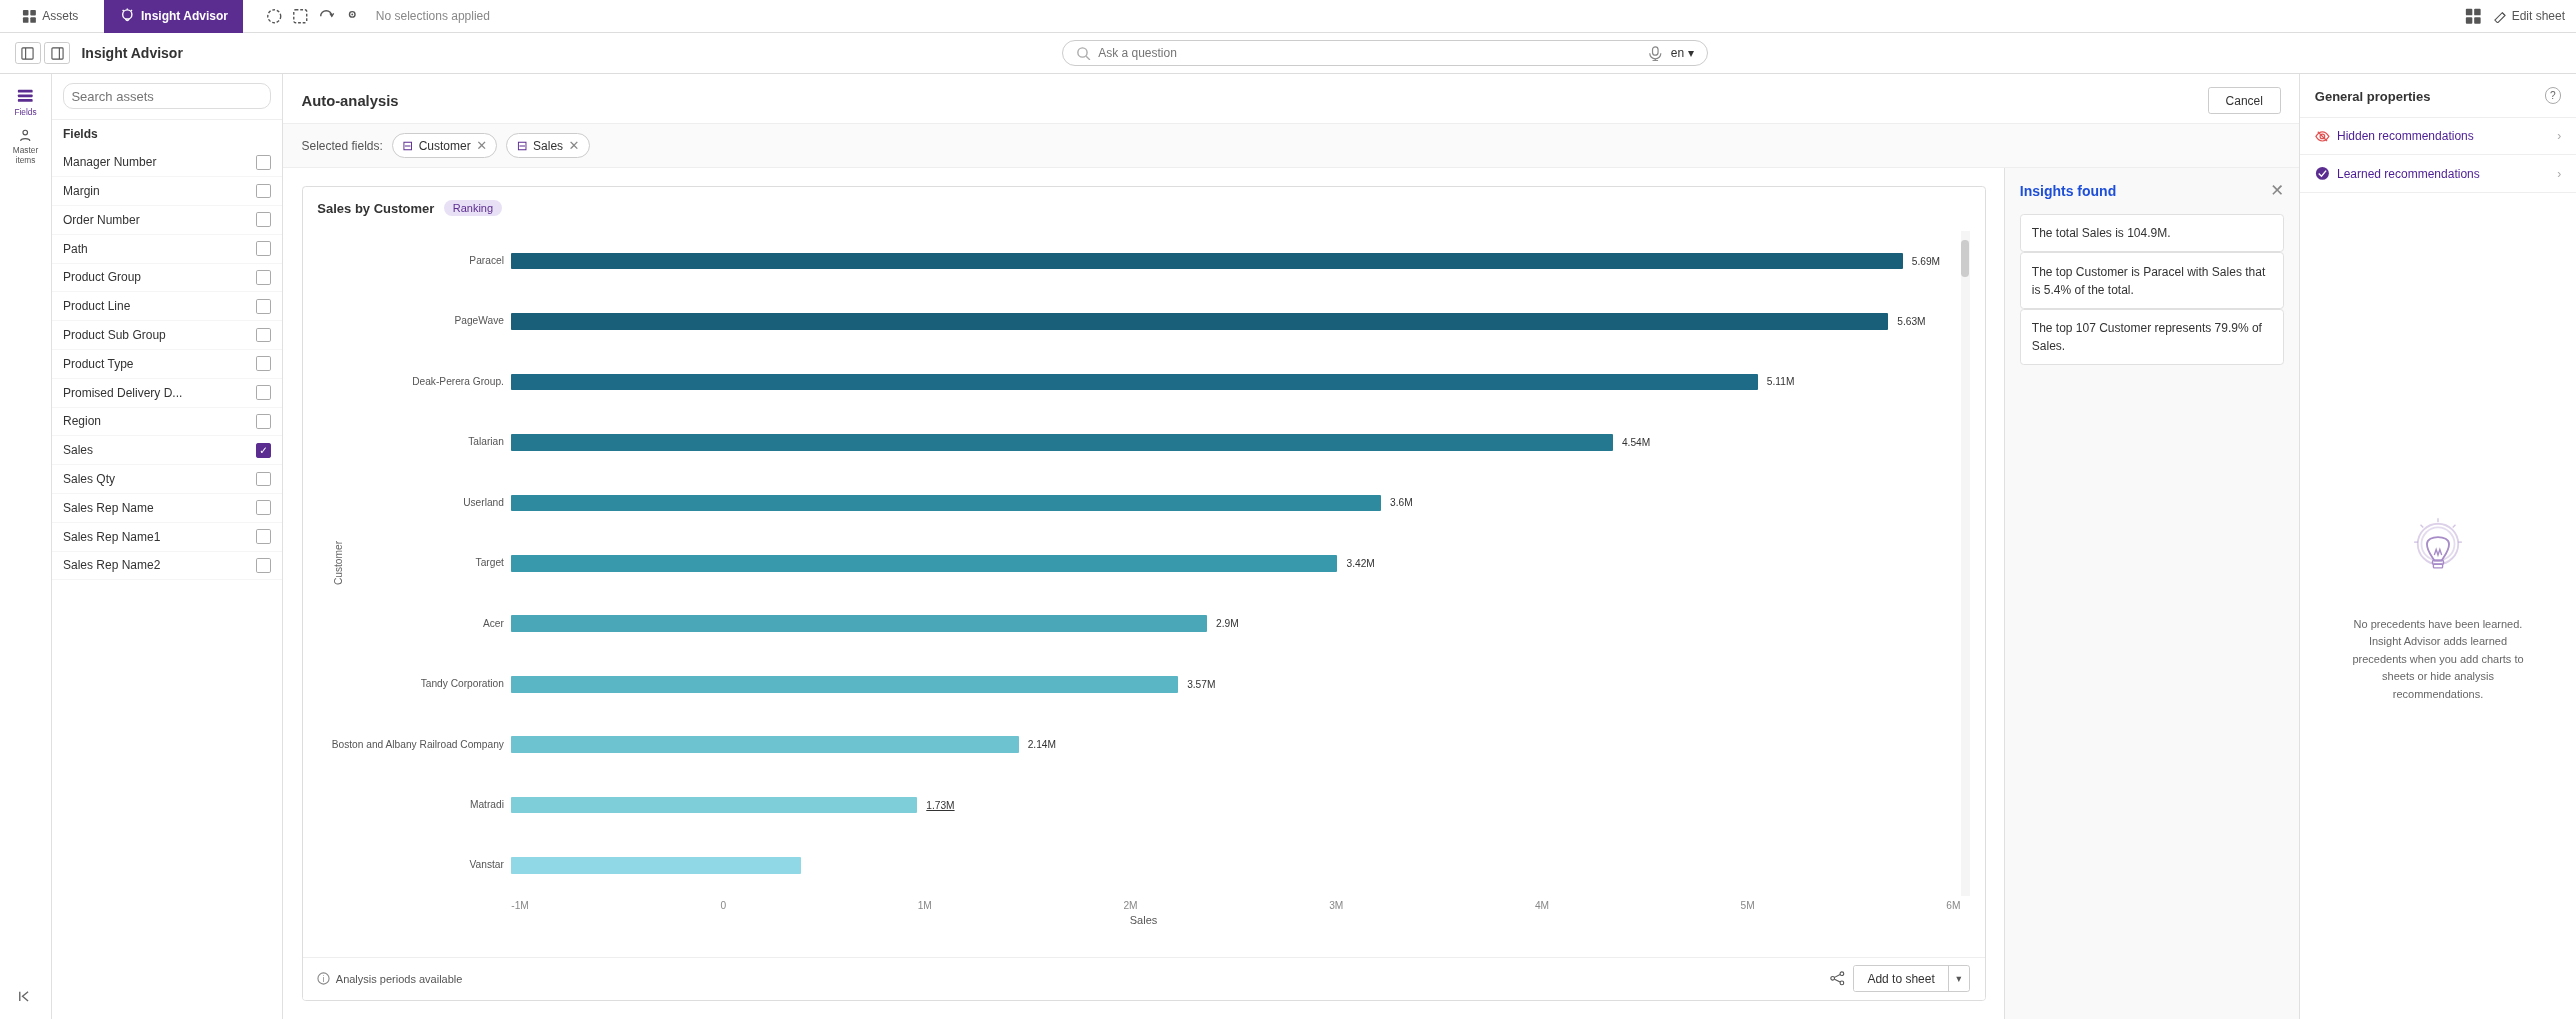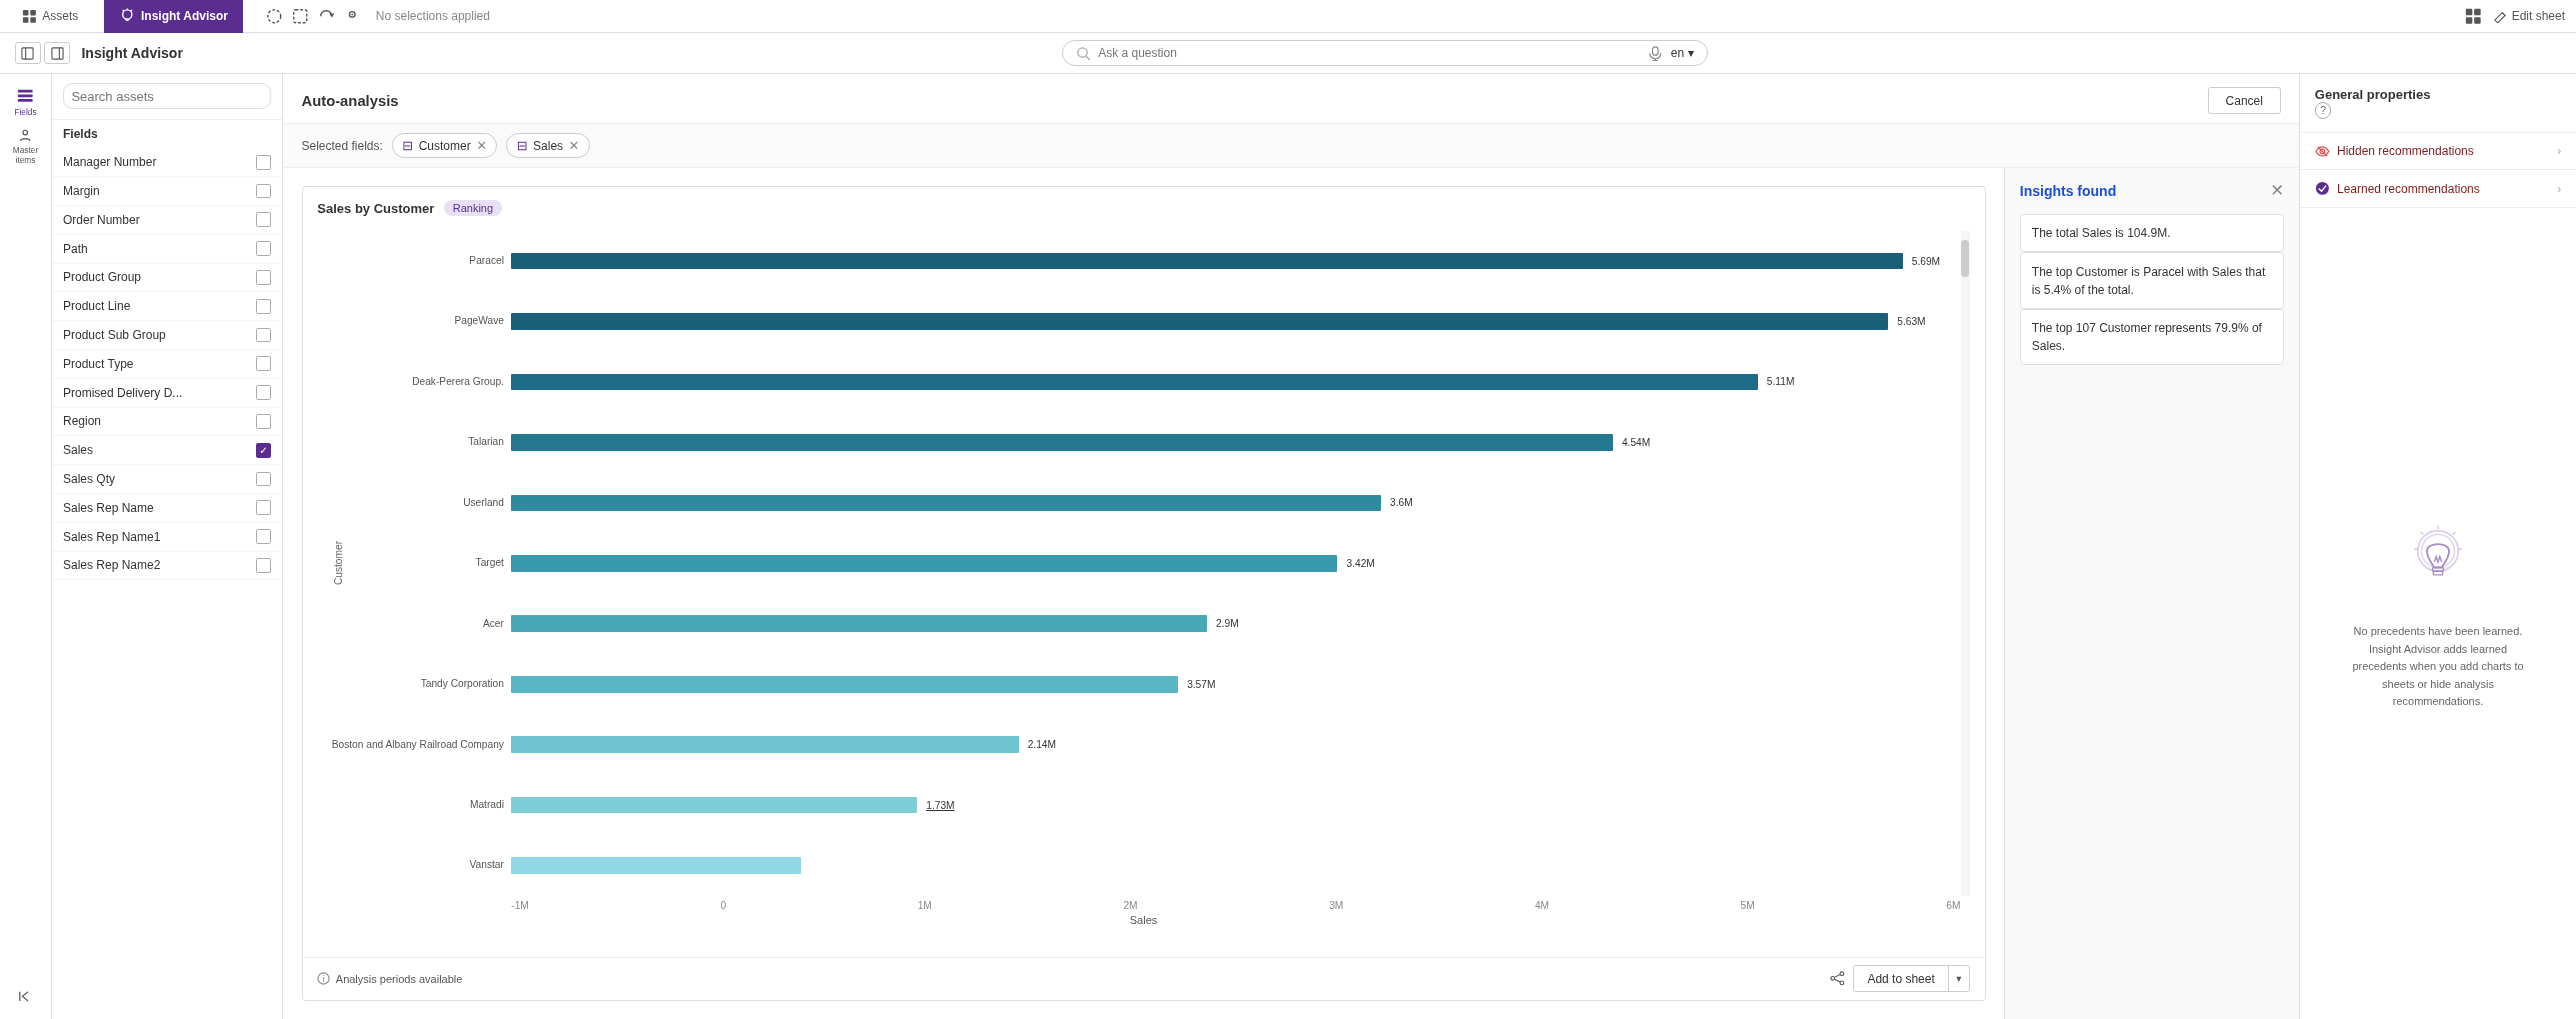--- a/index.html
+++ b/index.html
@@ -155,31 +155,31 @@
       background: #fff; border: 0.9px solid #e0e0e0; border-radius: 3.7px; padding: 9.2px 11px;
       font-size: 12px; color: #333; line-height: 1.5;
     }
 
     
     .right-panel {
       width: 277px; background: #fff; border-left: 0.9px solid #e0e0e0;
       display: flex; flex-direction: column; overflow: hidden;
     }
     .right-panel-header {
-      display: flex; align-items: flex-start; justify-content: space-between;
-      padding: 13px 14.8px; border-bottom: 0.9px solid #eee; flex-direction: column;
+      display: flex; align-items: flex-end; justify-content: space-between;
+      padding: 13px 14.8px; border-bottom: 0.9px solid #eee;
     }
     .right-panel-title { font-size: 13px; font-weight: 600; color: #333; }
     .right-panel-help { width: 16.6px; height: 16.6px; border: 0.9px solid #aaa; border-radius: 50%; display: flex; align-items: center; justify-content: center; font-size: 10.2px; color: #666; cursor: pointer; }
     .right-section {
       display: flex; align-items: center; justify-content: space-between;
       padding: 11px 14.8px; border-bottom: 0.9px solid #eee; cursor: pointer;
     }
     .right-section-left { display: flex; align-items: center; gap: 7.4px; }
-    .right-section-label { font-size: 12px; color: #7f1d1d; }
+    .right-section-label { font-size: 12px; color: #4c1d95; }
     .right-section-chevron { font-size: 12px; color: #aaa; }
 
     
     .lightbulb-area {
       flex: 1; display: flex; flex-direction: column; align-items: center; justify-content: center;
       padding: 18.5px; text-align: center;
     }
     .lightbulb-svg { width: 74px; height: 92px; margin-bottom: 14.8px; }
     .lightbulb-text { font-size: 11px; color: #666; line-height: 1.6; max-width: 185px; }
 

